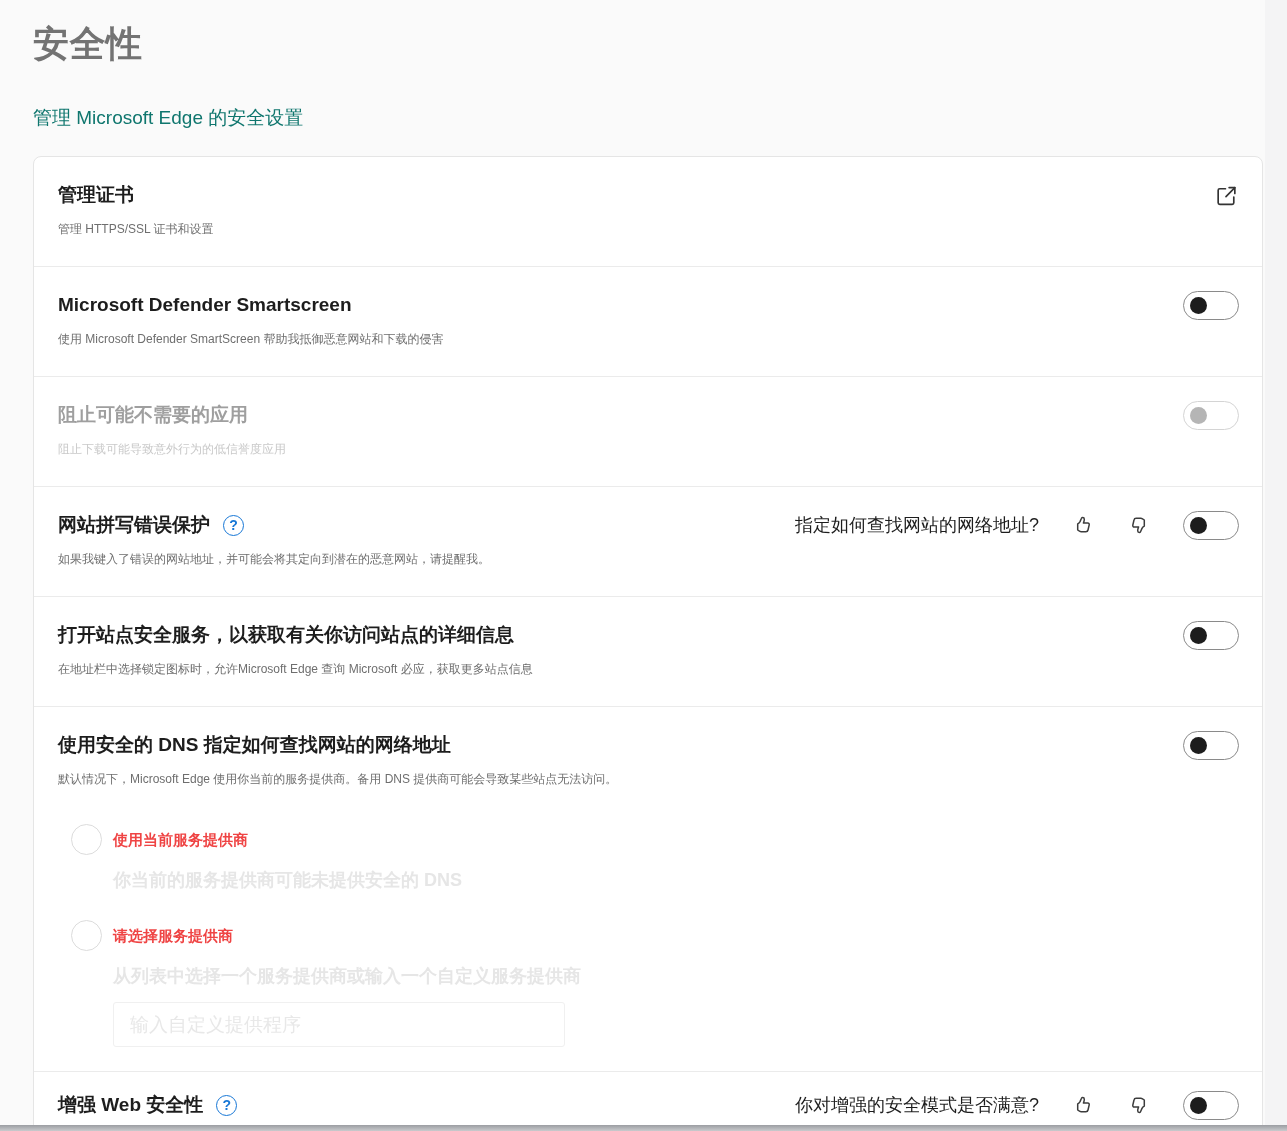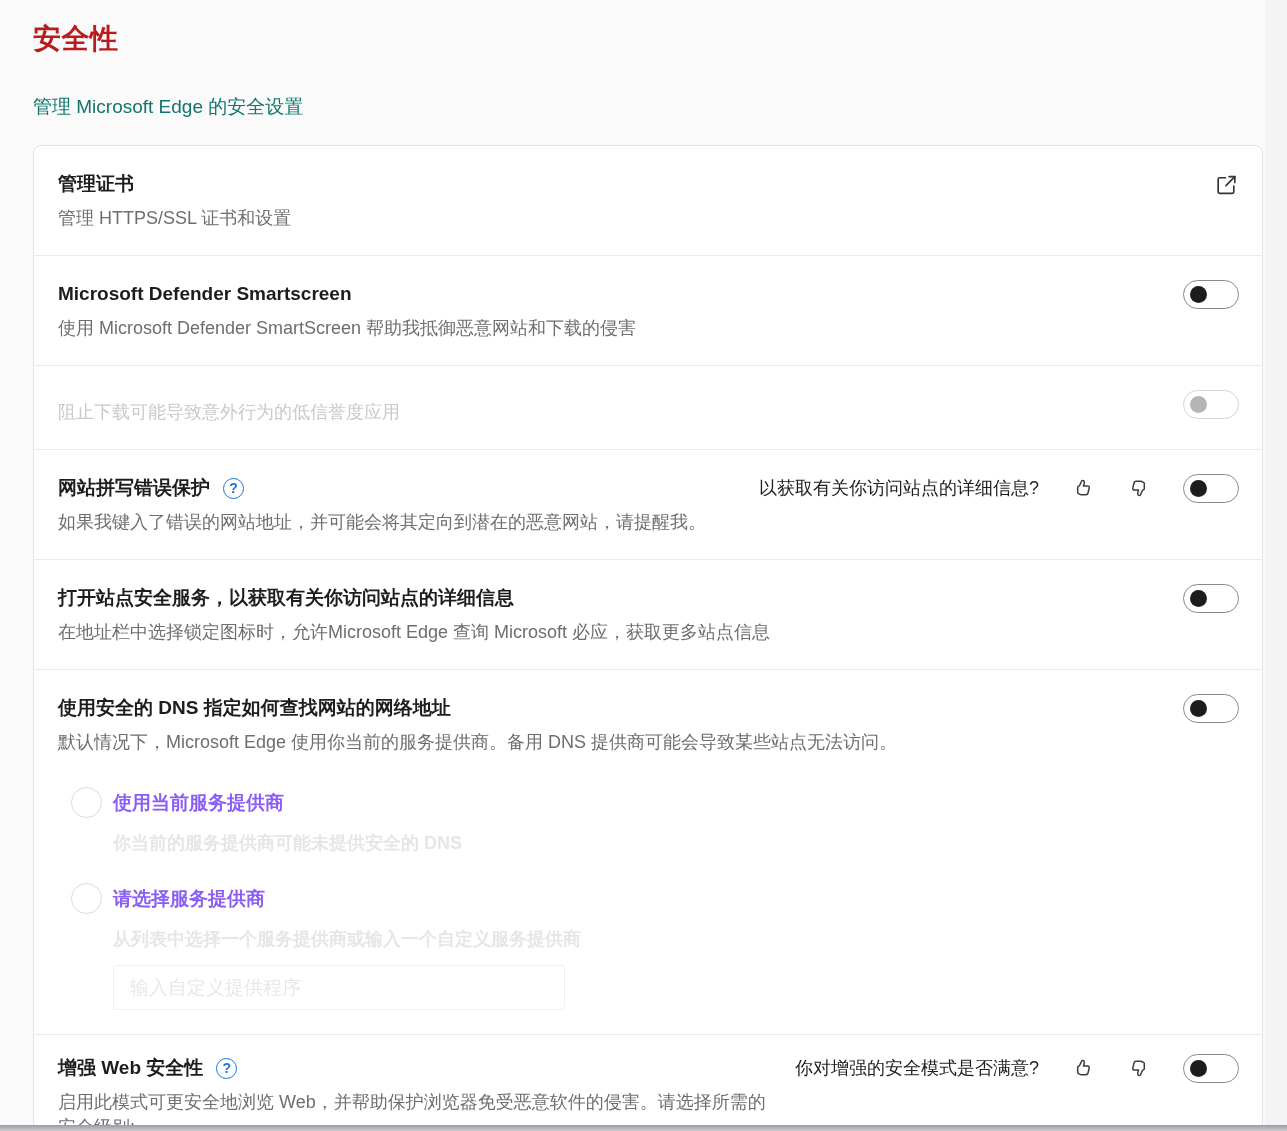--- a/index.html
+++ b/index.html
@@ -9,40 +9,40 @@
     font-family:"Liberation Sans", sans-serif;
     position:relative;
     overflow:hidden;
     color:#1d1d1d;
   }
   .right-strip { position:absolute; top:0; right:0; width:22px; height:100%; background:#f4f4f5; z-index:4; }
   .bottom-strip { position:absolute; bottom:0; left:0; width:100%; height:6px;
     background:linear-gradient(#9b9da2,#c9cacd); z-index:6; }
 
   .page-header { padding:20px 40px 0 33px; }
-  .page-title { font-size:28px; font-weight:700; color:#b91c1c; letter-spacing:.5px; }
+  .page-title { font-size:36px; font-weight:700; color:#737373; letter-spacing:.5px; }
   .page-subtitle { margin-top:36px; font-size:19px; color:#0f766e; }
 
   .card {
     margin:25px 24px 0 33px;
     background:#ffffff;
     border:1px solid #e5e5e5;
     border-radius:8px;
   }
 
   .row {
     display:flex; justify-content:center; gap:24px;
     padding:25px 23px 24px 24px;
     border-bottom:1px solid #ebebeb;
   }
   .row:last-child { border-bottom:none; }
   .row-text { flex:1; min-width:0; }
   .row-title { font-size:19px; line-height:26px; font-weight:700; color:#1d1d1d;
     display:flex; align-items:center; gap:13px; }
-  .row-desc { margin-top:9px; font-size:18px; line-height:25px; color:#6e6e6e; }
+  .row-desc { margin-top:9px; font-size:12px; line-height:25px; color:#6e6e6e; }
   .row-controls { display:flex; align-items:center; gap:32px; height:26px; flex-shrink:0; }
 
   .disabled-row .row-title { color:#9f9f9f; }
   .disabled-row .row-desc { color:#c9c9c9; }
 
   
   .toggle { width:56px; height:29px; border:1px solid #8a8a8a; border-radius:15px;
     background:#fff; position:relative; cursor:pointer; flex-shrink:0; }
   .toggle .knob { position:absolute; left:6px; top:5px; width:17px; height:17px;
     border-radius:50%; background:#1d1d1d; }
@@ -58,21 +58,21 @@
   .icon-btn svg { display:block; }
 
   .feedback-label { font-size:18px; color:#1d1d1d; white-space:nowrap; }
 
   
   .dns-group { margin:32px 0 0 13px; }
   .radio-item { display:flex; gap:11px; }
   .radio-item + .radio-item { margin-top:27px; }
   .radio-circle { width:31px; height:31px; border:1.5px solid #dcdcdc; border-radius:50%;
     flex-shrink:0; background:#fff; }
-  .radio-label { font-size:19px; font-weight:700; color:#8b5cf6; line-height:31px; }
+  .radio-label { font-size:15px; font-weight:700; color:#ef4444; line-height:31px; }
   .radio-desc { margin-top:13px; font-size:18px; line-height:25px; color:#e6e6e6;font-weight:bold; }
   .dns-input { margin:13px 0 0 42px; width:452px; height:45px;
     border:1px solid #f0f0f0; border-radius:3px; background:#fff;
     font-size:19px; padding:0 16px; color:#444; outline:none;
     font-family:"Liberation Sans", sans-serif; display:block; }
   .dns-input::placeholder { color:#e8e8e8; }
 </style>
 </head>
 <body>
 
@@ -109,39 +109,40 @@
     </div>
     <div class="row-controls">
       <div class="toggle" role="switch" aria-checked="false">
         <span class="knob"></span>
       </div>
     </div>
   </div>
 
   <div class="row disabled-row">
     <div class="row-text">
+      <div class="row-title">阻止可能不需要的应用</div>
       <div class="row-desc">阻止下载可能导致意外行为的低信誉度应用</div>
     </div>
     <div class="row-controls">
       <div class="toggle disabled" role="switch" aria-checked="false" aria-disabled="true">
         <span class="knob"></span>
       </div>
     </div>
   </div>
 
   <div class="row">
     <div class="row-text">
       <div class="row-title">
         <span>网站拼写错误保护</span>
         <span class="help-icon">?</span>
       </div>
       <div class="row-desc">如果我键入了错误的网站地址，并可能会将其定向到潜在的恶意网站，请提醒我。</div>
     </div>
     <div class="row-controls">
-      <span class="feedback-label">以获取有关你访问站点的详细信息?</span>
+      <span class="feedback-label">指定如何查找网站的网络地址?</span>
       <button class="icon-btn" aria-label="like">
         <svg width="24" height="24" viewBox="0 0 24 24" fill="none" stroke="#3c3c3c" stroke-width="1.5" stroke-linecap="round" stroke-linejoin="round">
           <path d="M6.7 10.9c1-.5 1.8-1.3 2.3-2.3l1.5-3.3c.2-.5.7-.8 1.2-.8.9 0 1.6.7 1.6 1.7 0 1.1-.3 2.3-.7 3.3l-.2.5h4.4c.9 0 1.6.9 1.4 1.8l-1.2 5.2c-.2 1-1.1 1.7-2.1 1.7h-4.7c-.6 0-1.2-.2-1.7-.5l-1.8-1.2V10.9z"></path>
         </svg>
       </button>
       <button class="icon-btn" aria-label="dislike">
         <svg width="24" height="24" viewBox="0 0 24 24" fill="none" stroke="#3c3c3c" stroke-width="1.5" stroke-linecap="round" stroke-linejoin="round" transform="rotate(180)">
           <path d="M6.7 10.9c1-.5 1.8-1.3 2.3-2.3l1.5-3.3c.2-.5.7-.8 1.2-.8.9 0 1.6.7 1.6 1.7 0 1.1-.3 2.3-.7 3.3l-.2.5h4.4c.9 0 1.6.9 1.4 1.8l-1.2 5.2c-.2 1-1.1 1.7-2.1 1.7h-4.7c-.6 0-1.2-.2-1.7-.5l-1.8-1.2V10.9z"></path>
         </svg>
       </button>

